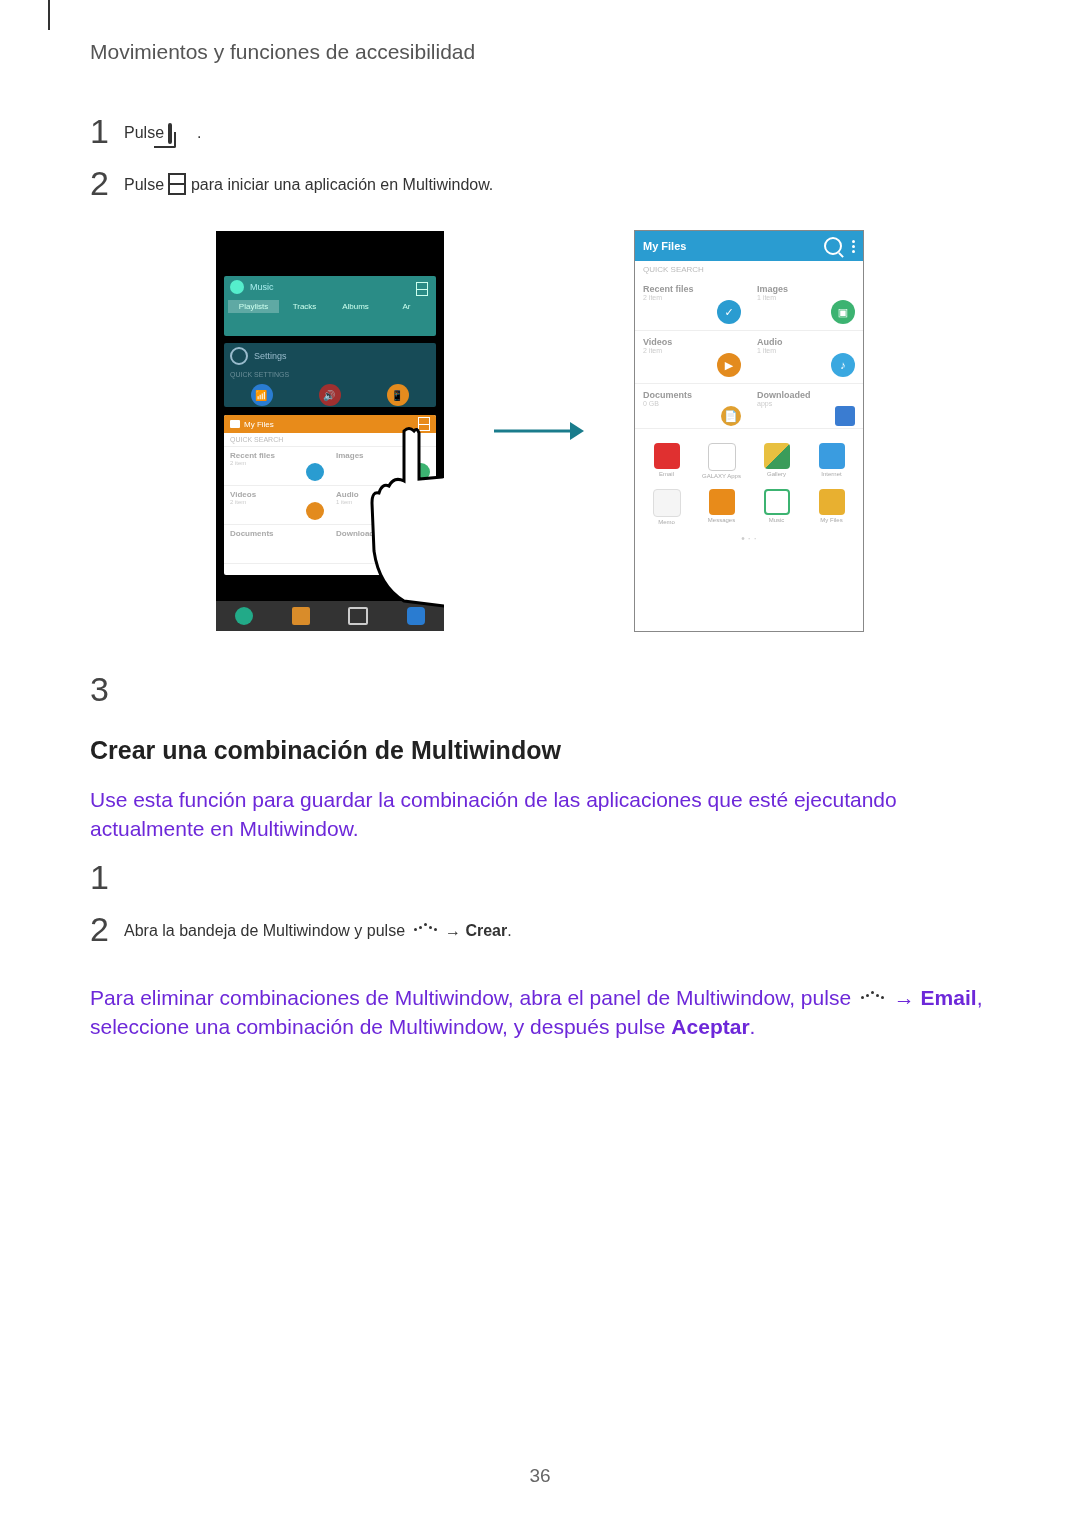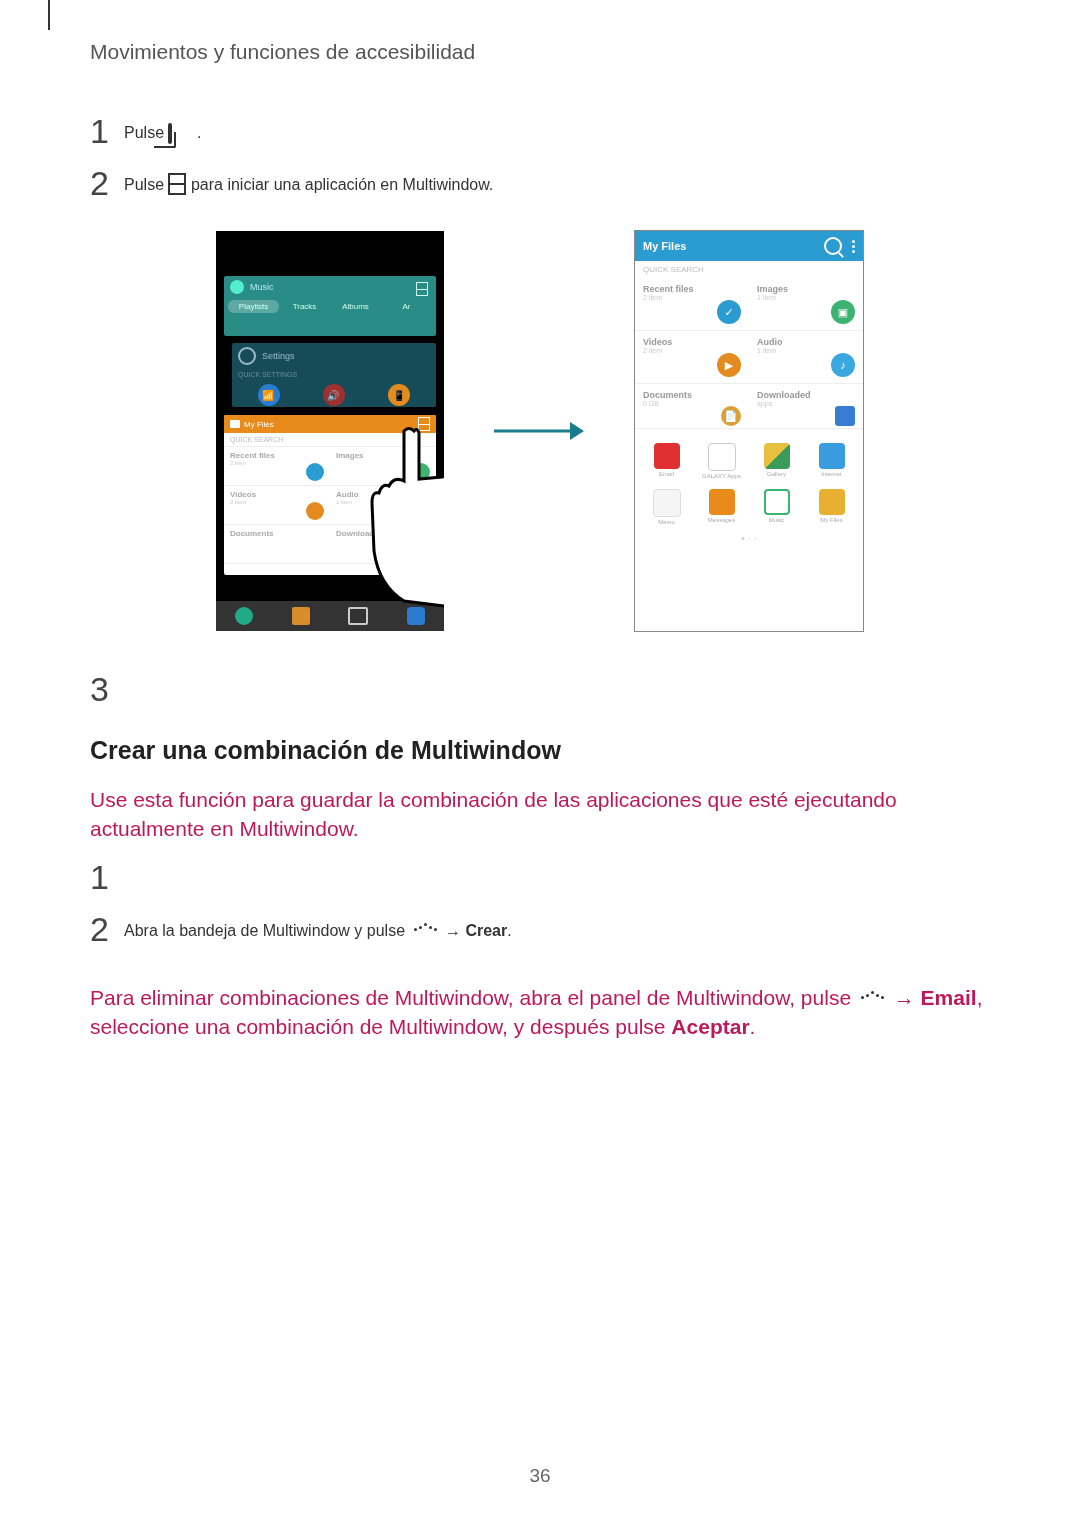--- a/index.html
+++ b/index.html
@@ -50,21 +50,21 @@
     flex-shrink: 0;
   }
   .step-text {
     font-size: 16px;
     color: #333;
     padding-top: 8px;
     line-height: 1.4;
   }
   .body-text {
     font-size: 21px;
-    color: #be185d;
+    color: #6d28d9;
     line-height: 1.4;
     margin-bottom: 16px;
   }
   .inline-icon {
     display: inline-block;
     vertical-align: middle;
     width: 24px;
     height: 18px;
     position: relative;
     top: -2px;
@@ -170,22 +170,22 @@
     border-radius: 2px;
     overflow: hidden;
   }
   .card-top { top: 45px; height: 60px; background: #2a8c86; }
   .card-top .hdr{display:flex;align-items:center;gap:6px;padding:4px 6px;color:#aee;}
   .card-top .hdr .circ{width:14px;height:14px;border-radius:50%;background:#5ec;}
   .card-top .split-small{position:absolute;right:8px;top:6px;width:10px;height:12px;border:1px solid #cfe;}
   .card-top .split-small::after{content:"";position:absolute;left:0;right:0;top:50%;height:1px;background:#cfe;}
   .card-top .tabs{display:flex;gap:0;font-size:8px;color:#cfe;padding:2px 4px 0;}
   .card-top .tabs div{flex:1;text-align:center;padding:2px;}
-  .card-top .tabs .act{background:rgba(255,255,255,.25);border-radius:6px;}
-  .card-mid { top: 112px; height: 64px; background: #174b57; margin-left: 8px; }
+  .card-top .tabs .act{background:rgba(255,255,255,.25);}
+  .card-mid { top: 112px; height: 64px; background: #174b57; }
   .card-mid .hdr{display:flex;align-items:center;gap:6px;padding:4px 6px;color:#9bc;}
   .card-mid .gear{width:14px;height:14px;border:2px solid #9bc;border-radius:50%;position:relative;}
   .card-mid .qs{font-size:7px;color:#6a8e98;padding:2px 6px;}
   .card-mid .row-btns{display:flex;justify-content:space-around;padding:4px 4px 0;}
   .round-btn{width:22px;height:22px;border-radius:50%;display:flex;align-items:center;justify-content:center;color:#fff;font-size:10px;}
   .rb-blue{background:#2a7cd1;}
   .rb-red{background:#a03030;}
   .rb-orange{background:#e38b1e;}
   .card-files { top: 184px; height: 160px; background: #fff;}
   .card-files .fhdr{background:#e88b1a;height:18px;display:flex;align-items:center;padding:0 6px;gap:4px;}

